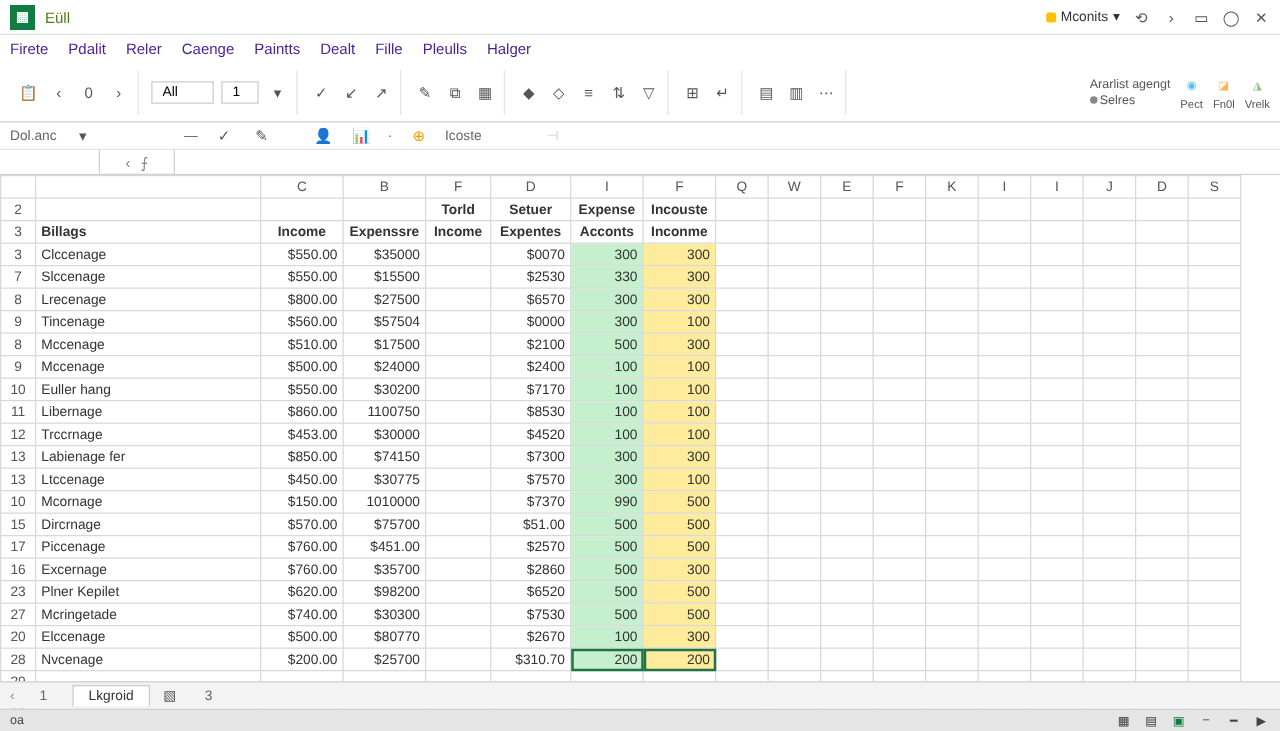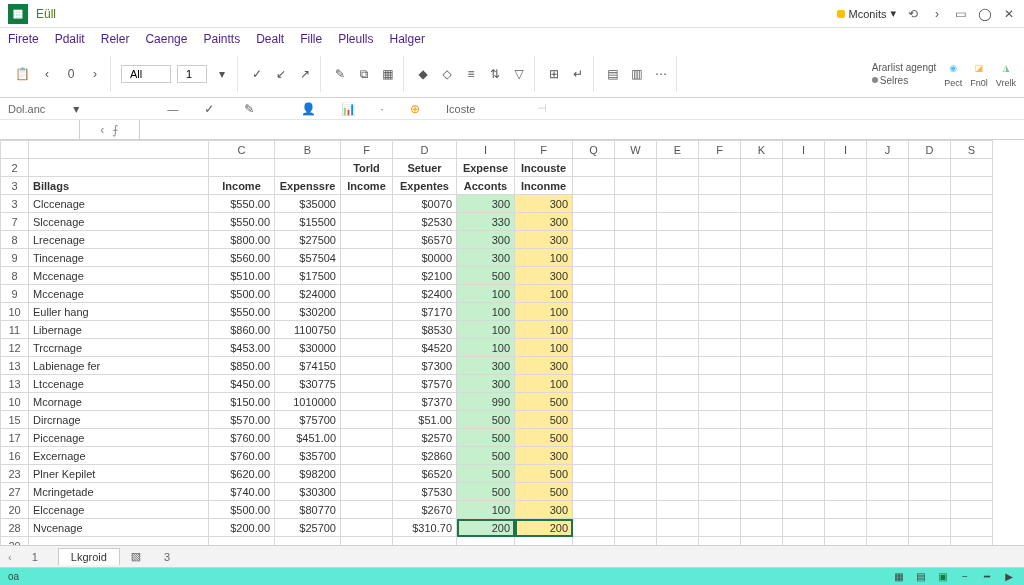--- a/index.html
+++ b/index.html
@@ -17,21 +17,21 @@
 .menu-item { cursor: pointer; color: #4c1d95; }
 
 .ribbon { height: 48px; border-bottom: 1px solid #d0d0d0; display: flex; align-items: center; padding: 0 8px; gap: 4px; }
 .ribbon-group { display: flex; align-items: center; gap: 6px; padding: 0 6px; border-right: 1px solid #e5e5e5; height: 36px; }
 .ribbon-group:last-child { border-right: none; }
 .ribbon-btn { width: 18px; height: 18px; display: flex; align-items: center; justify-content: center; color: #555; cursor: pointer; font-size: 12px; }
 .ribbon-right { margin-left: auto; display: flex; align-items: center; gap: 8px; font-size: 10px; color: #555; }
 .ribbon-vert { display:flex; flex-direction:column; align-items:center; gap:2px; font-size:9px; color:#555; cursor:pointer; }
 .ribbon-vert-icon { width:16px; height:16px; display:flex; align-items:center; justify-content:center; }
 
-.name-row { height: 22px; display: flex; align-items: center; padding: 0 8px; gap: 22px; border-bottom: 1px solid #e5e5e5; font-size: 11px; color: #666; text-align: center; }
+.name-row { height: 22px; display: flex; align-items: center; padding: 0 8px; gap: 12px; border-bottom: 1px solid #e5e5e5; font-size: 11px; color: #666; text-align: center; }
 .name-box { width: 80px; border: 1px solid #ccc; height: 18px; padding: 0 8px; font-size: 11px; }
 
 .formula-row { height: 20px; display: flex; align-items: center; border-bottom: 1px solid #d0d0d0; }
 .fb-left { width: 80px; border-right: 1px solid #d0d0d0; height: 100%; }
 .fb-mid { width: 60px; border-right: 1px solid #d0d0d0; height: 100%; display: flex; align-items: center; justify-content: center; color: #888; gap: 8px; }
 .fb-input { flex: 1; height: 100%; border: none; padding: 0 6px; font-size: 11px; }
 
 .grid-area { position: relative; height: 440px; overflow: auto; }
 table { border-collapse: collapse; table-layout: fixed; }
 th, td { border: 1px solid #d8d8d8; height: 18px; font-size: 11px; padding: 0 4px; white-space: nowrap; overflow: hidden; }
@@ -47,21 +47,21 @@
 .green { background: #c6efce; }
 .yellow { background: #ffeb9c; }
 .selected { outline: 2px solid #217346; outline-offset: -2px; }
 
 .sheet-tabs { position: absolute; bottom: 18px; left: 0; right: 0; height: 22px; border-top: 1px solid #d0d0d0; display: flex; align-items: center; padding: 0 8px; gap: 8px; font-size: 11px; background: #f3f3f3; }
 .tab-nav { color: #888; cursor: pointer; }
 .sheet-tab { padding: 2px 12px; background: #fff; border: 1px solid #ccc; border-bottom: none; cursor: pointer; }
 .sheet-tab.inactive { background: transparent; border: none; color: #666; }
 .sheet-add { width: 16px; height: 16px; display: flex; align-items: center; justify-content: center; color: #555; cursor: pointer; }
 
-.statusbar { position: absolute; bottom: 0; left: 0; right: 0; height: 18px; background: #5eead4; border-top: 1px solid #d0d0d0; display: flex; align-items: center; padding: 0 8px; font-size: 10px; color: #444; }
+.statusbar { position: absolute; bottom: 0; left: 0; right: 0; height: 18px; background: #e5e5e5; border-top: 1px solid #d0d0d0; display: flex; align-items: center; padding: 0 8px; font-size: 10px; color: #444; }
 .status-right { margin-left: auto; display: flex; align-items: center; gap: 8px; }
 .status-icon { width: 14px; height: 14px; display: flex; align-items: center; justify-content: center; cursor: pointer; }
 .status-green { color: #107c41; }
 </style>
 </head>
 <body>
 
 <div class="titlebar">
   <div class="app-icon">▦</div>
   <div class="title-text">Eüll</div>

